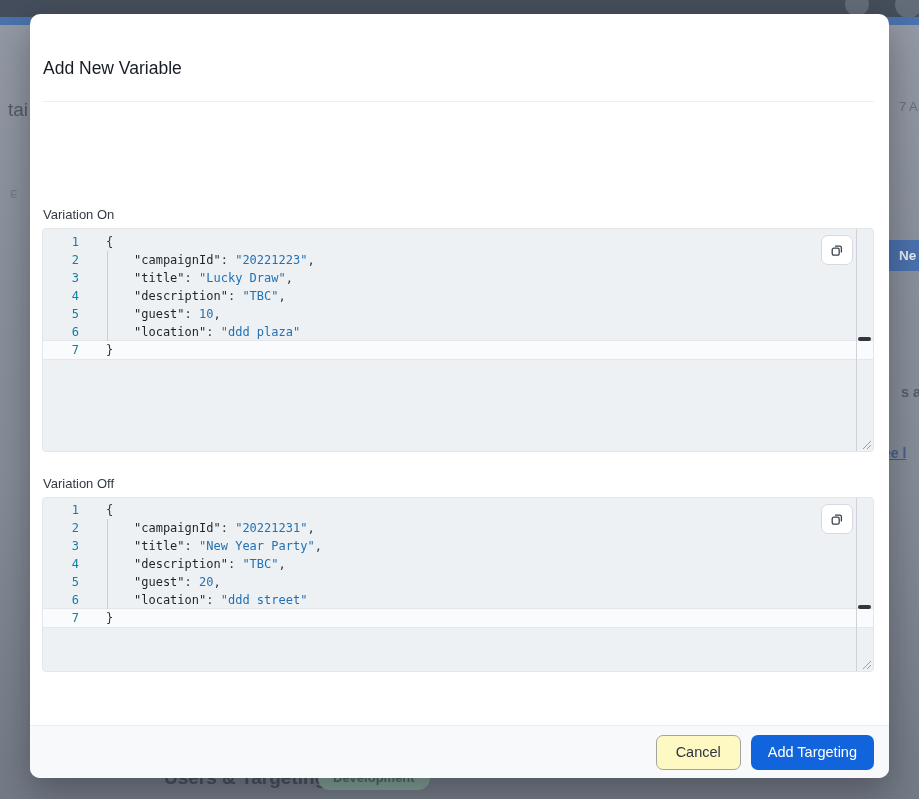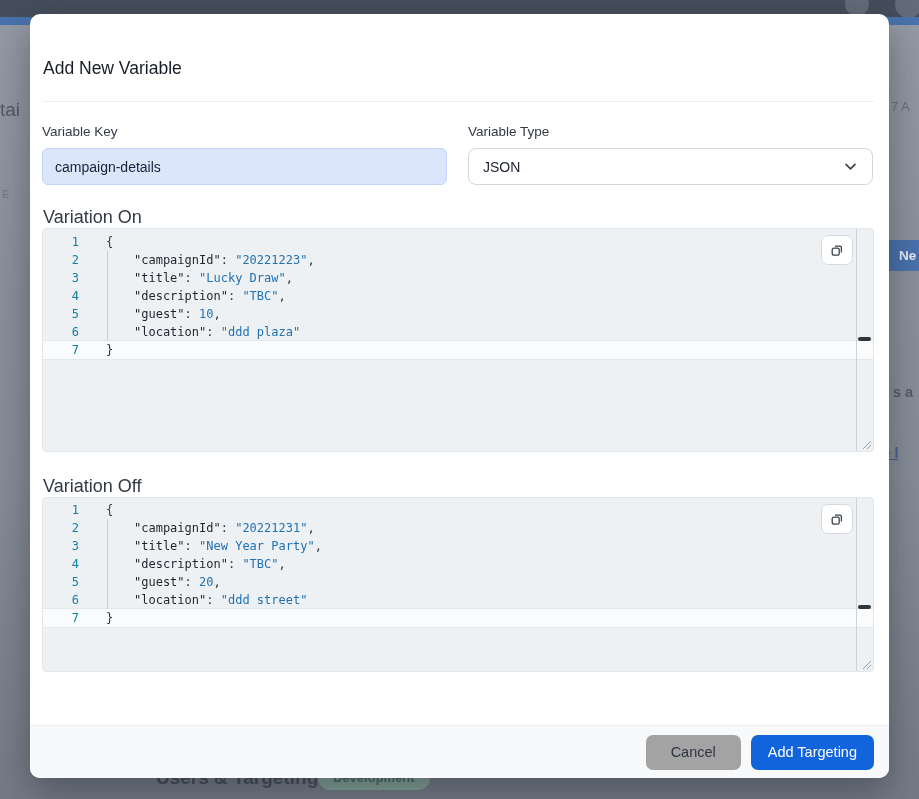--- a/index.html
+++ b/index.html
@@ -6,21 +6,21 @@
   body { background:#5a6068; font-family:"Liberation Sans", sans-serif; }
   .screen { position:relative; width:919px; height:799px; overflow:hidden;
             background:linear-gradient(180deg,#959ba6 0%,#8a919c 35%,#868d98 60%,#747b86 100%);
             font-family:"Liberation Sans", sans-serif; }
 
   
   .bg-header { position:absolute; left:0; top:0; right:0; height:17px; background:#454e5c; }
   .bg-avatar1 { position:absolute; left:845px; top:-8px; width:24px; height:24px; border-radius:50%; background:#636c79; }
   .bg-avatar2 { position:absolute; left:895px; top:-9px; width:27px; height:27px; border-radius:50%; background:#636c79; }
   .bg-bluestrip { position:absolute; left:0; top:17px; right:0; height:8px; background:#4a72ad; }
-  .frag { position:absolute; white-space:nowrap; }
+  .frag { position:absolute; white-space:nowrap;padding-left:8px; }
   .frag-tai { left:0; top:99px; font-size:19px; font-weight:500; color:#545a66; }
   .frag-e { left:2px; top:188px; font-size:11px; font-weight:600; color:#7a808a; }
   .frag-4a { left:891px; top:99px; font-size:13px; color:#696f7a; }
   .frag-newbtn { left:889px; top:240px; width:30px; height:31px; background:#4a72ae; line-height:31px; padding-left:10px;
                  font-size:13.5px; font-weight:700; color:#e9edf3; }
   .frag-sa { left:893px; top:384px; font-size:14.5px; font-weight:600; color:#555c6a;text-align:center; }
   .frag-eel { left:875px; top:445px; font-size:14px; font-weight:600; color:#42608e; text-decoration:underline; }
   .frag-users { left:156px; top:767px; font-size:19px; font-weight:700; color:#494f5b; }
   .frag-badge { left:318px; top:766px; height:24px; line-height:24px; padding:0 15px; border-radius:12px;
                 background:#84a298; font-size:13px; font-weight:700; color:#4d6861; }
@@ -33,21 +33,21 @@
 
   .field-grid { position:absolute; left:12px; top:110px; width:831px; display:grid;
                 grid-template-columns:1fr 1fr; column-gap:21px; }
   .field-label { font-size:13.5px; color:#333a45; margin-bottom:9px; }
   .input-key { width:100%; height:37px; background:#dbe6fc; border:1px solid #c4d3f7; border-radius:6px;
                padding:0 12px; font-size:14px; color:#1c2230; outline:none; font-family:"Liberation Sans", sans-serif; }
   .select-box { width:100%; height:37px; border:1px solid #d3d8de; border-radius:8px; background:#fff;
                 display:flex; align-items:center; justify-content:space-between; padding:0 14px;
                 font-size:14px; color:#1c2230; cursor:pointer; }
 
-  .section-label { position:absolute; left:13px; font-size:18px; color:#333a45; }
+  .section-label { position:absolute; left:13px; font-size:13px; color:#333a45; }
   .label-on  { top:193px; }
   .label-off { top:462px; }
 
   .editor { position:absolute; left:12px; width:832px; background:#eef1f3; border:1px solid #e4e7ea;
             border-radius:4px; overflow:hidden; font-family:"DejaVu Sans Mono", monospace; font-size:12px;
             cursor:text; }
   .editor-on  { top:214px; height:224px; }
   .editor-off { top:483px; height:175px; }
   .cm-lines { padding-top:4px; }
   .editor-off .cm-lines { padding-top:3px; }
@@ -68,21 +68,21 @@
   .scroll-thumb { position:absolute; right:2px; width:13px; height:4px; background:#31363d; border-radius:2px; }
   .editor-on  .scroll-thumb { top:108px; }
   .editor-off .scroll-thumb { top:107px; }
   .resize-handle { position:absolute; right:1px; bottom:1px; width:13px; height:13px; cursor:nwse-resize; }
 
   .modal-footer { position:absolute; left:0; right:0; bottom:0; height:53px; background:#f8f9fa;
                   border-top:1px solid #eceef1; border-radius:0 0 10px 10px; display:flex;
                   align-items:center; justify-content:flex-end; gap:10px; padding-right:15px; }
   .btn { height:35px; border-radius:7px; font-size:14.5px; font-weight:500; cursor:pointer;
          font-family:"Liberation Sans", sans-serif; }
-  .btn-cancel { padding:0 19px; background:#a3a3a3; border:6px solid #a3a3a3; color:#2e3440;margin-left:40px; }
+  .btn-cancel { padding:0 19px; background:#fef9c3; border:1px solid #a3a3a3; color:#2e3440;margin-left:40px; }
   .btn-primary { padding:0 17px; background:#1164dc; border:none; color:#ffffff; }
 </style>
 </head>
 <body>
 
 <div class="screen">
 
   <div style="position:absolute;inset:0;">
     <div class="bg-header">
       <div class="bg-avatar1"></div>
@@ -96,37 +96,20 @@
     <div class="frag frag-sa">s a</div>
     <div class="frag frag-eel">ee l</div>
     <div class="frag frag-users">Users &amp; Targeting</div>
     <div class="frag frag-badge">Development</div>
   </div>
 
   <div class="modal">
     <div class="modal-title">Add New Variable</div>
     <div class="modal-divider"></div>
 
-    <div class="field-grid">
-      <div>
-        <div class="field-label">Variable Key</div>
-        <input class="input-key" type="text" value="campaign-details" style="">
-      </div>
-      <div>
-        <div class="field-label">Variable Type</div>
-        <div class="select-box">
-          <span>JSON</span>
-          <span style="display:flex;">
-            <svg width="15" height="15" viewBox="0 0 16 16">
-                <path d="M3.2 5.8 L8 10.6 L12.8 5.8" fill="none" stroke="#3f4650" stroke-width="1.8" stroke-linecap="round" stroke-linejoin="round"></path>
-              </svg>
-          </span>
-        </div>
-      </div>
-    </div>
 
     <div class="section-label label-on">Variation On</div>
     <div class="editor editor-on">
       <div class="cm-lines">
           <div class="cm-row">
             <span class="cm-gutter">1</span>
             <span class="cm-code"><span class="tok-plain">{</span></span>
           </div>
           <div class="cm-row">
             <span class="cm-gutter">2</span>

